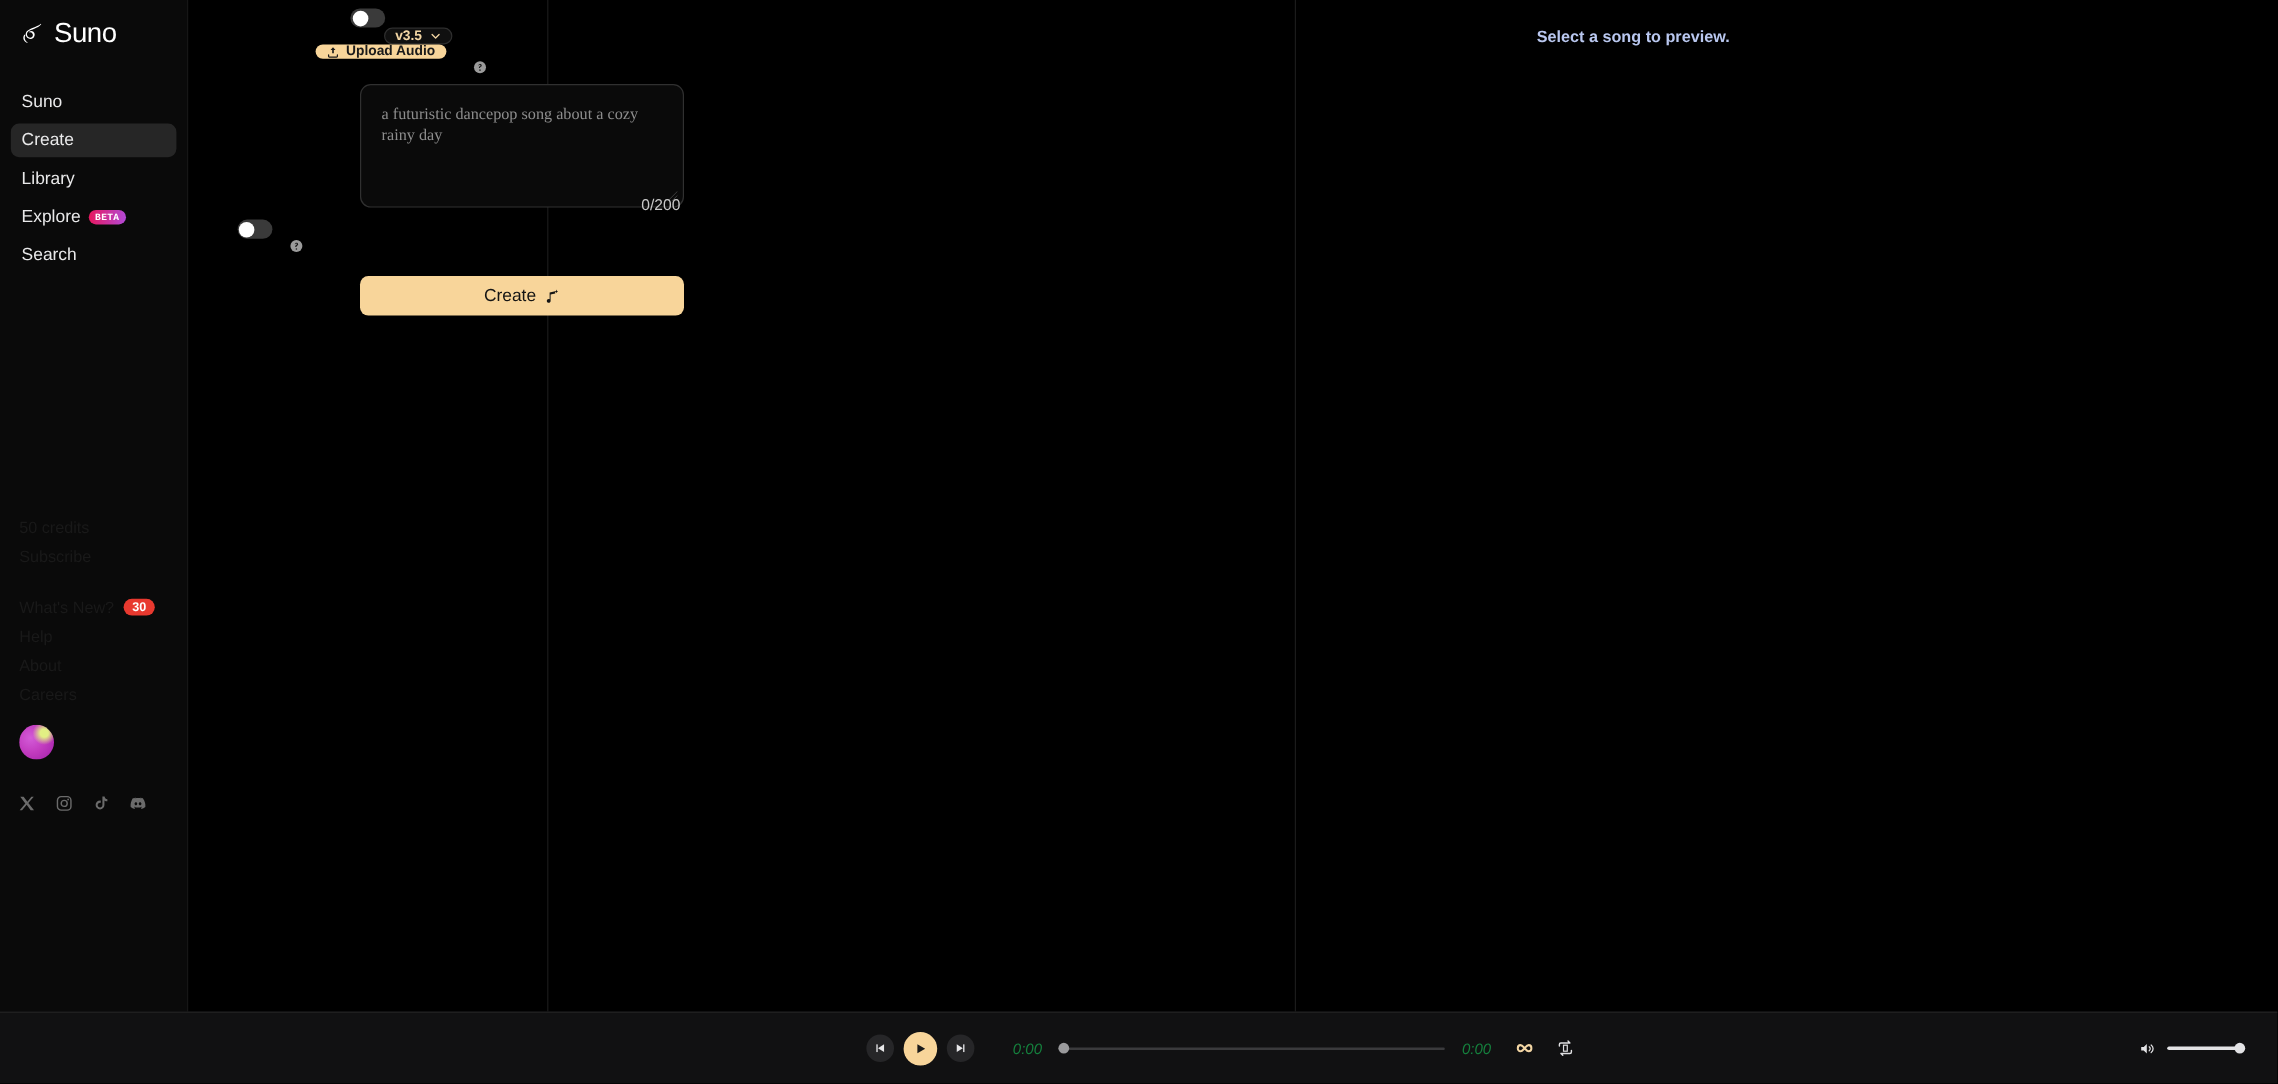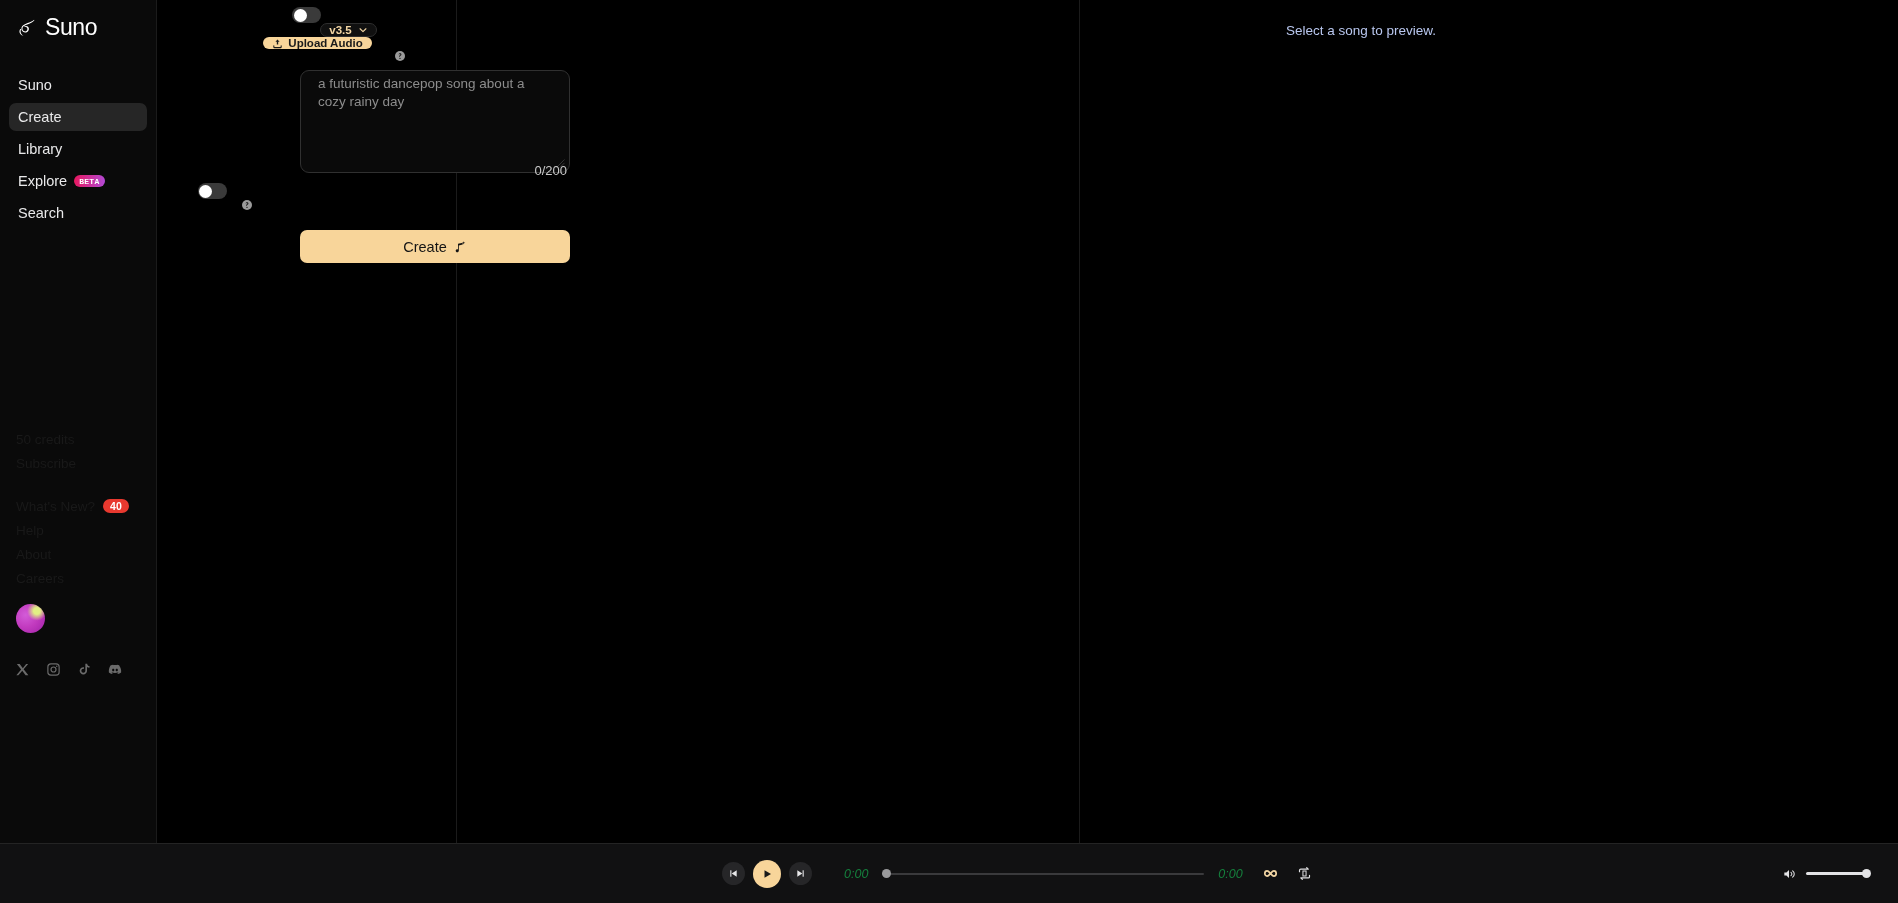--- a/index.html
+++ b/index.html
@@ -93,22 +93,22 @@
   }
   .help-ico { cursor: pointer; display: block; }
 
   .ta-wrap {
     position: absolute; left: 143px; top: 70px;
     width: 270px; height: 103px;
     background: #0a0a0a; border: 1px solid #303030;
     border-radius: 9px;
   }
   .ta-text {
-    position: absolute; left: 17px; top: 4px; right: 16px;
-    color: #8d8d8d; font-size: 13.5px; line-height: 18px;
+    position: absolute; left: 17px; top: 15px; right: 16px;
+    color: #8d8d8d; font-size: 13.5px; line-height: 18px; font-family: Liberation Serif, serif;
   }
   .resize-grip { position: absolute; right: 4px; bottom: 4px; opacity: .45; }
   .counter {
     position: absolute; right: 2px; top: 92px;
     color: #c9c9c9; font-size: 13px;
   }
 
   .create-btn {
     position: absolute; left: 143px; top: 230px;
     width: 270px; height: 33px; border-radius: 7px;
@@ -119,21 +119,21 @@
 
   
   .main-area { flex: 1; height: 843px; background: #000; }
   .preview-pane {
     width: 563px; height: 843px; flex: none;
     background: #000; border-left: 1px solid #1b1b1b;
     position: relative;
   }
   .preview-msg {
     position: absolute; top: 23px; left: 0; right: 0;
-    text-align: center; color: #b9c7ef; font-size: 13.5px;
+    text-align: center; color: #b9c7ef; font-size: 13.5px; font-weight: bold;
   }
 
   
   .player {
     position: absolute; left: 0; bottom: 0;
     width: 1898px; height: 60px;
     background: #111112; border-top: 1px solid #242424;
     display: flex; align-items: center;
   }
   .transport { display: flex; align-items: center; gap: 8px; margin-left: 722px; }
@@ -208,21 +208,21 @@
         <span>50 credits</span>
       </div>
       <div class="foot-link">
         <span>Subscribe</span>
       </div>
     </div>
 
     <div class="foot" style="top:494px">
       <div class="foot-link">
         <span>What's New?</span>
-        <span class="badge-count">40</span>
+        <span class="badge-count">30</span>
       </div>
       <div class="foot-link">
         <span>Help</span>
       </div>
       <div class="foot-link">
         <span>About</span>
       </div>
       <div class="foot-link">
         <span>Careers</span>
       </div>

